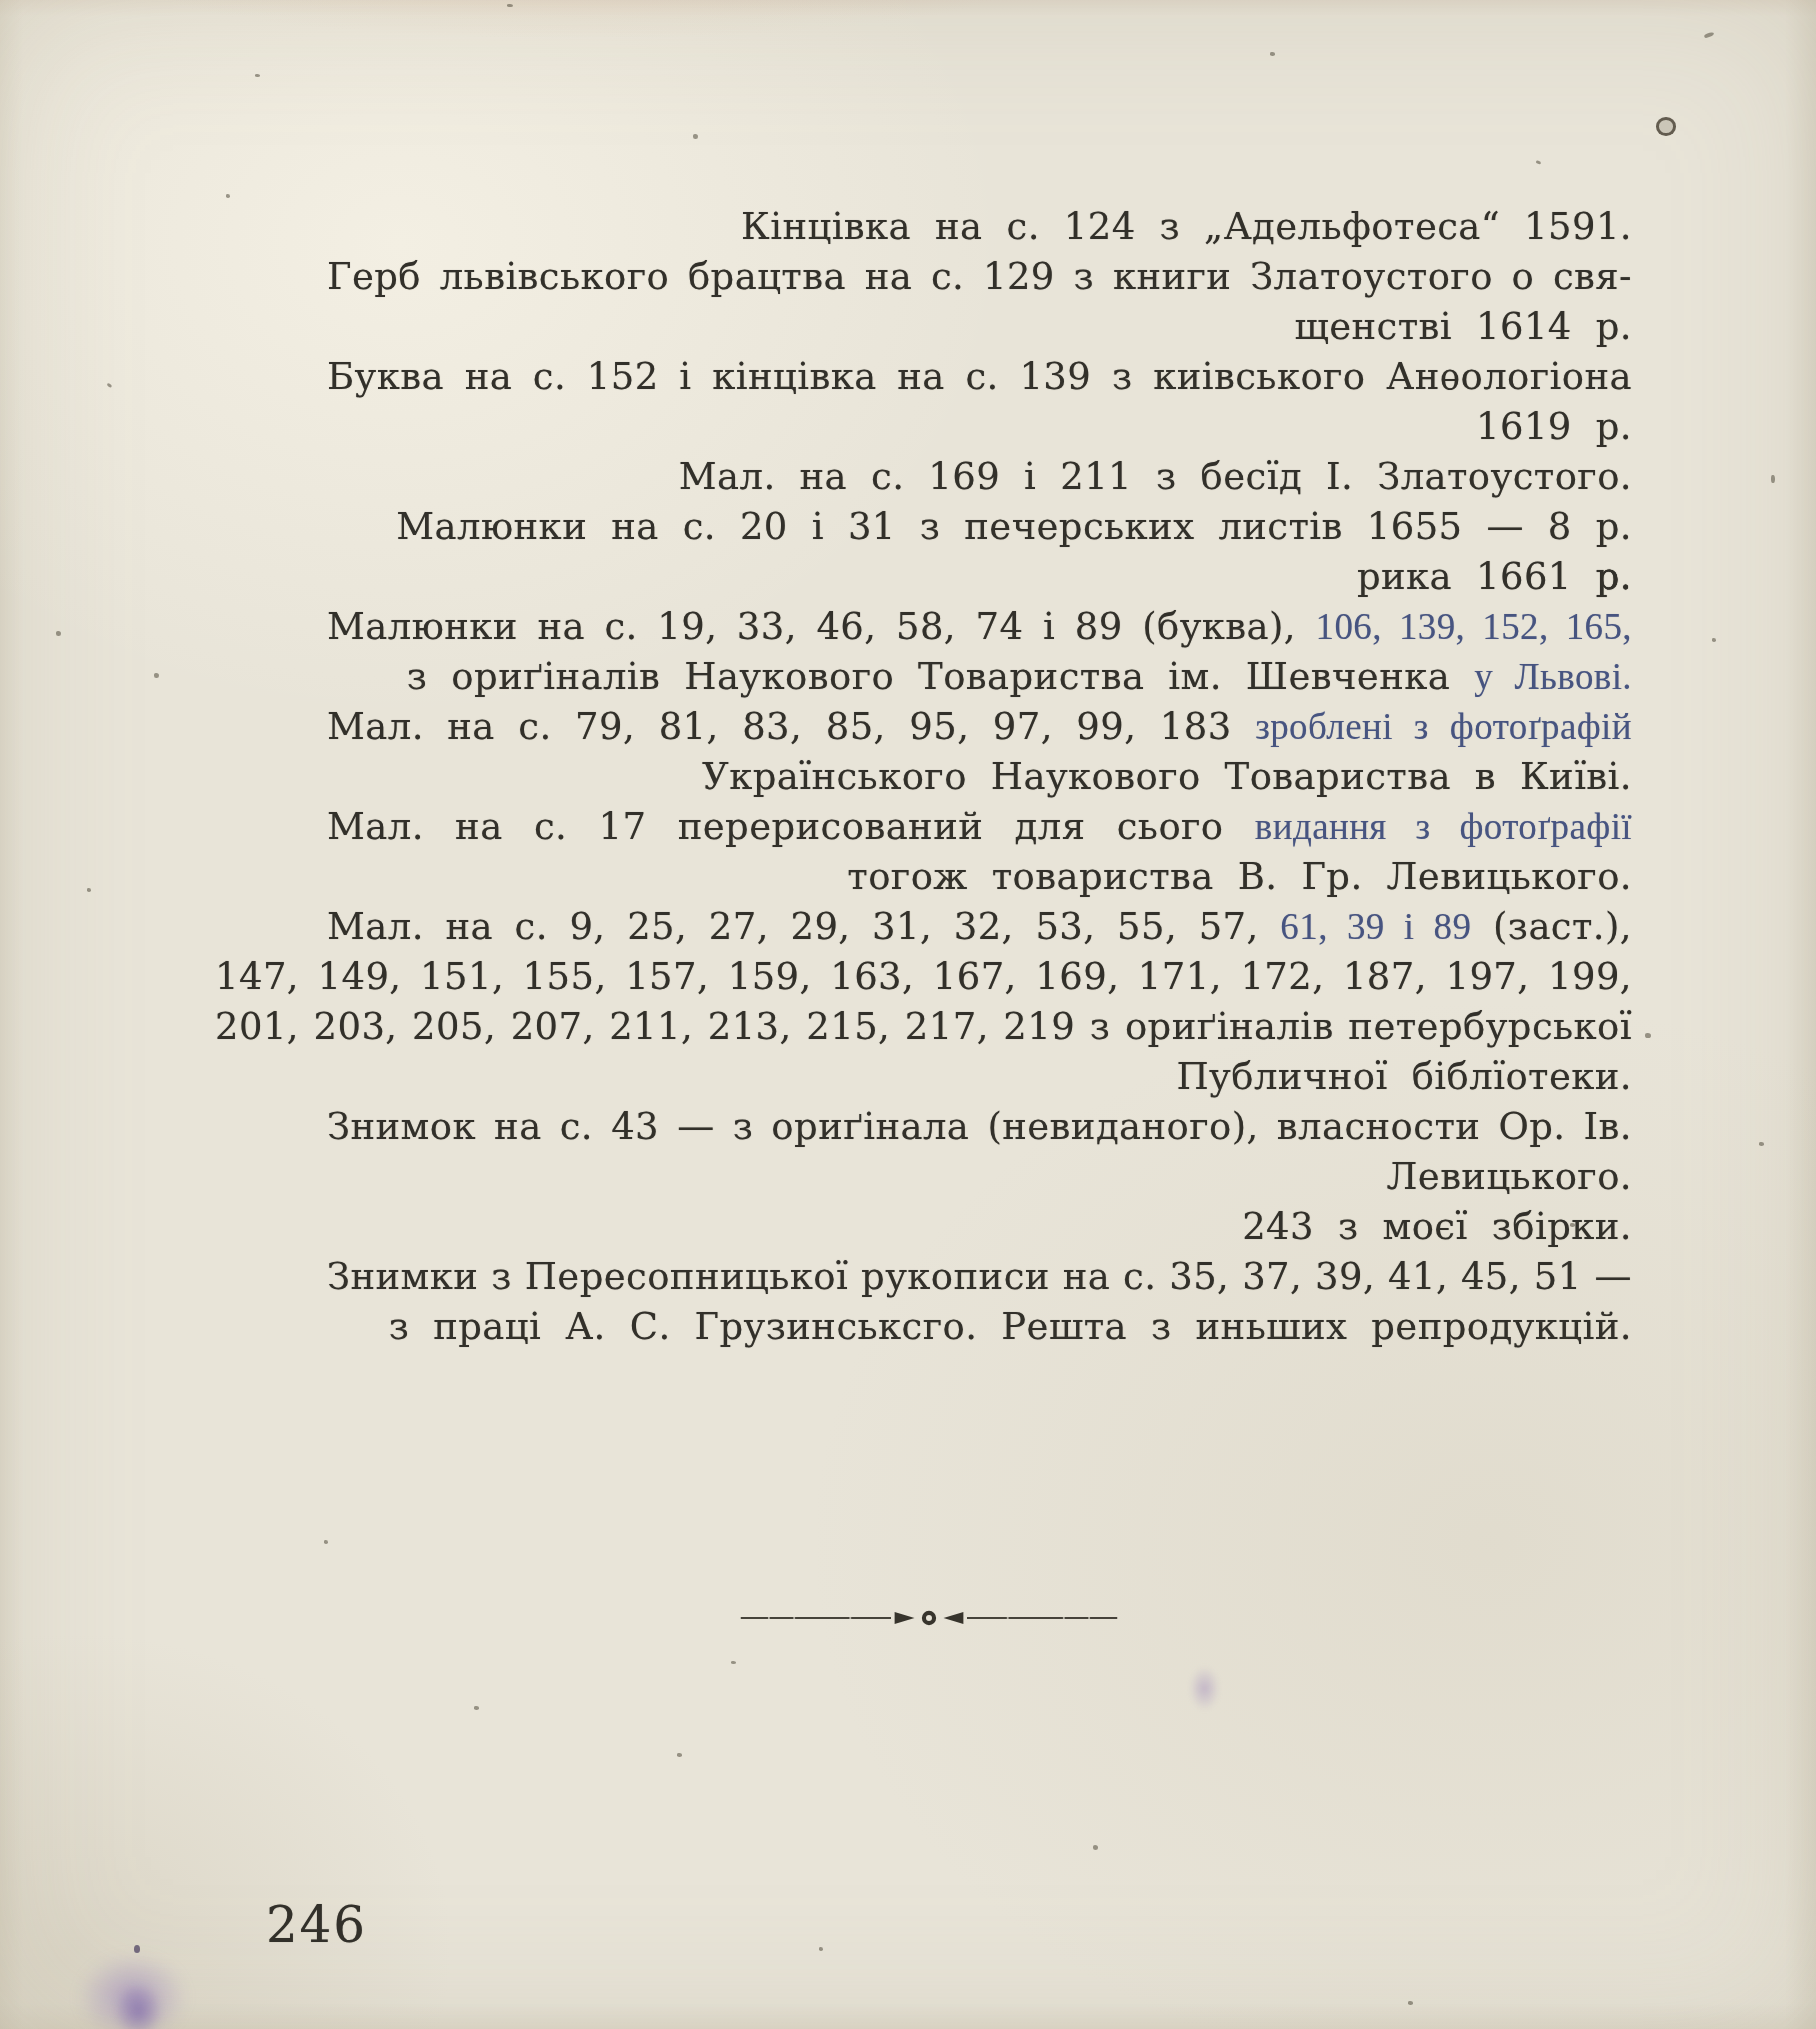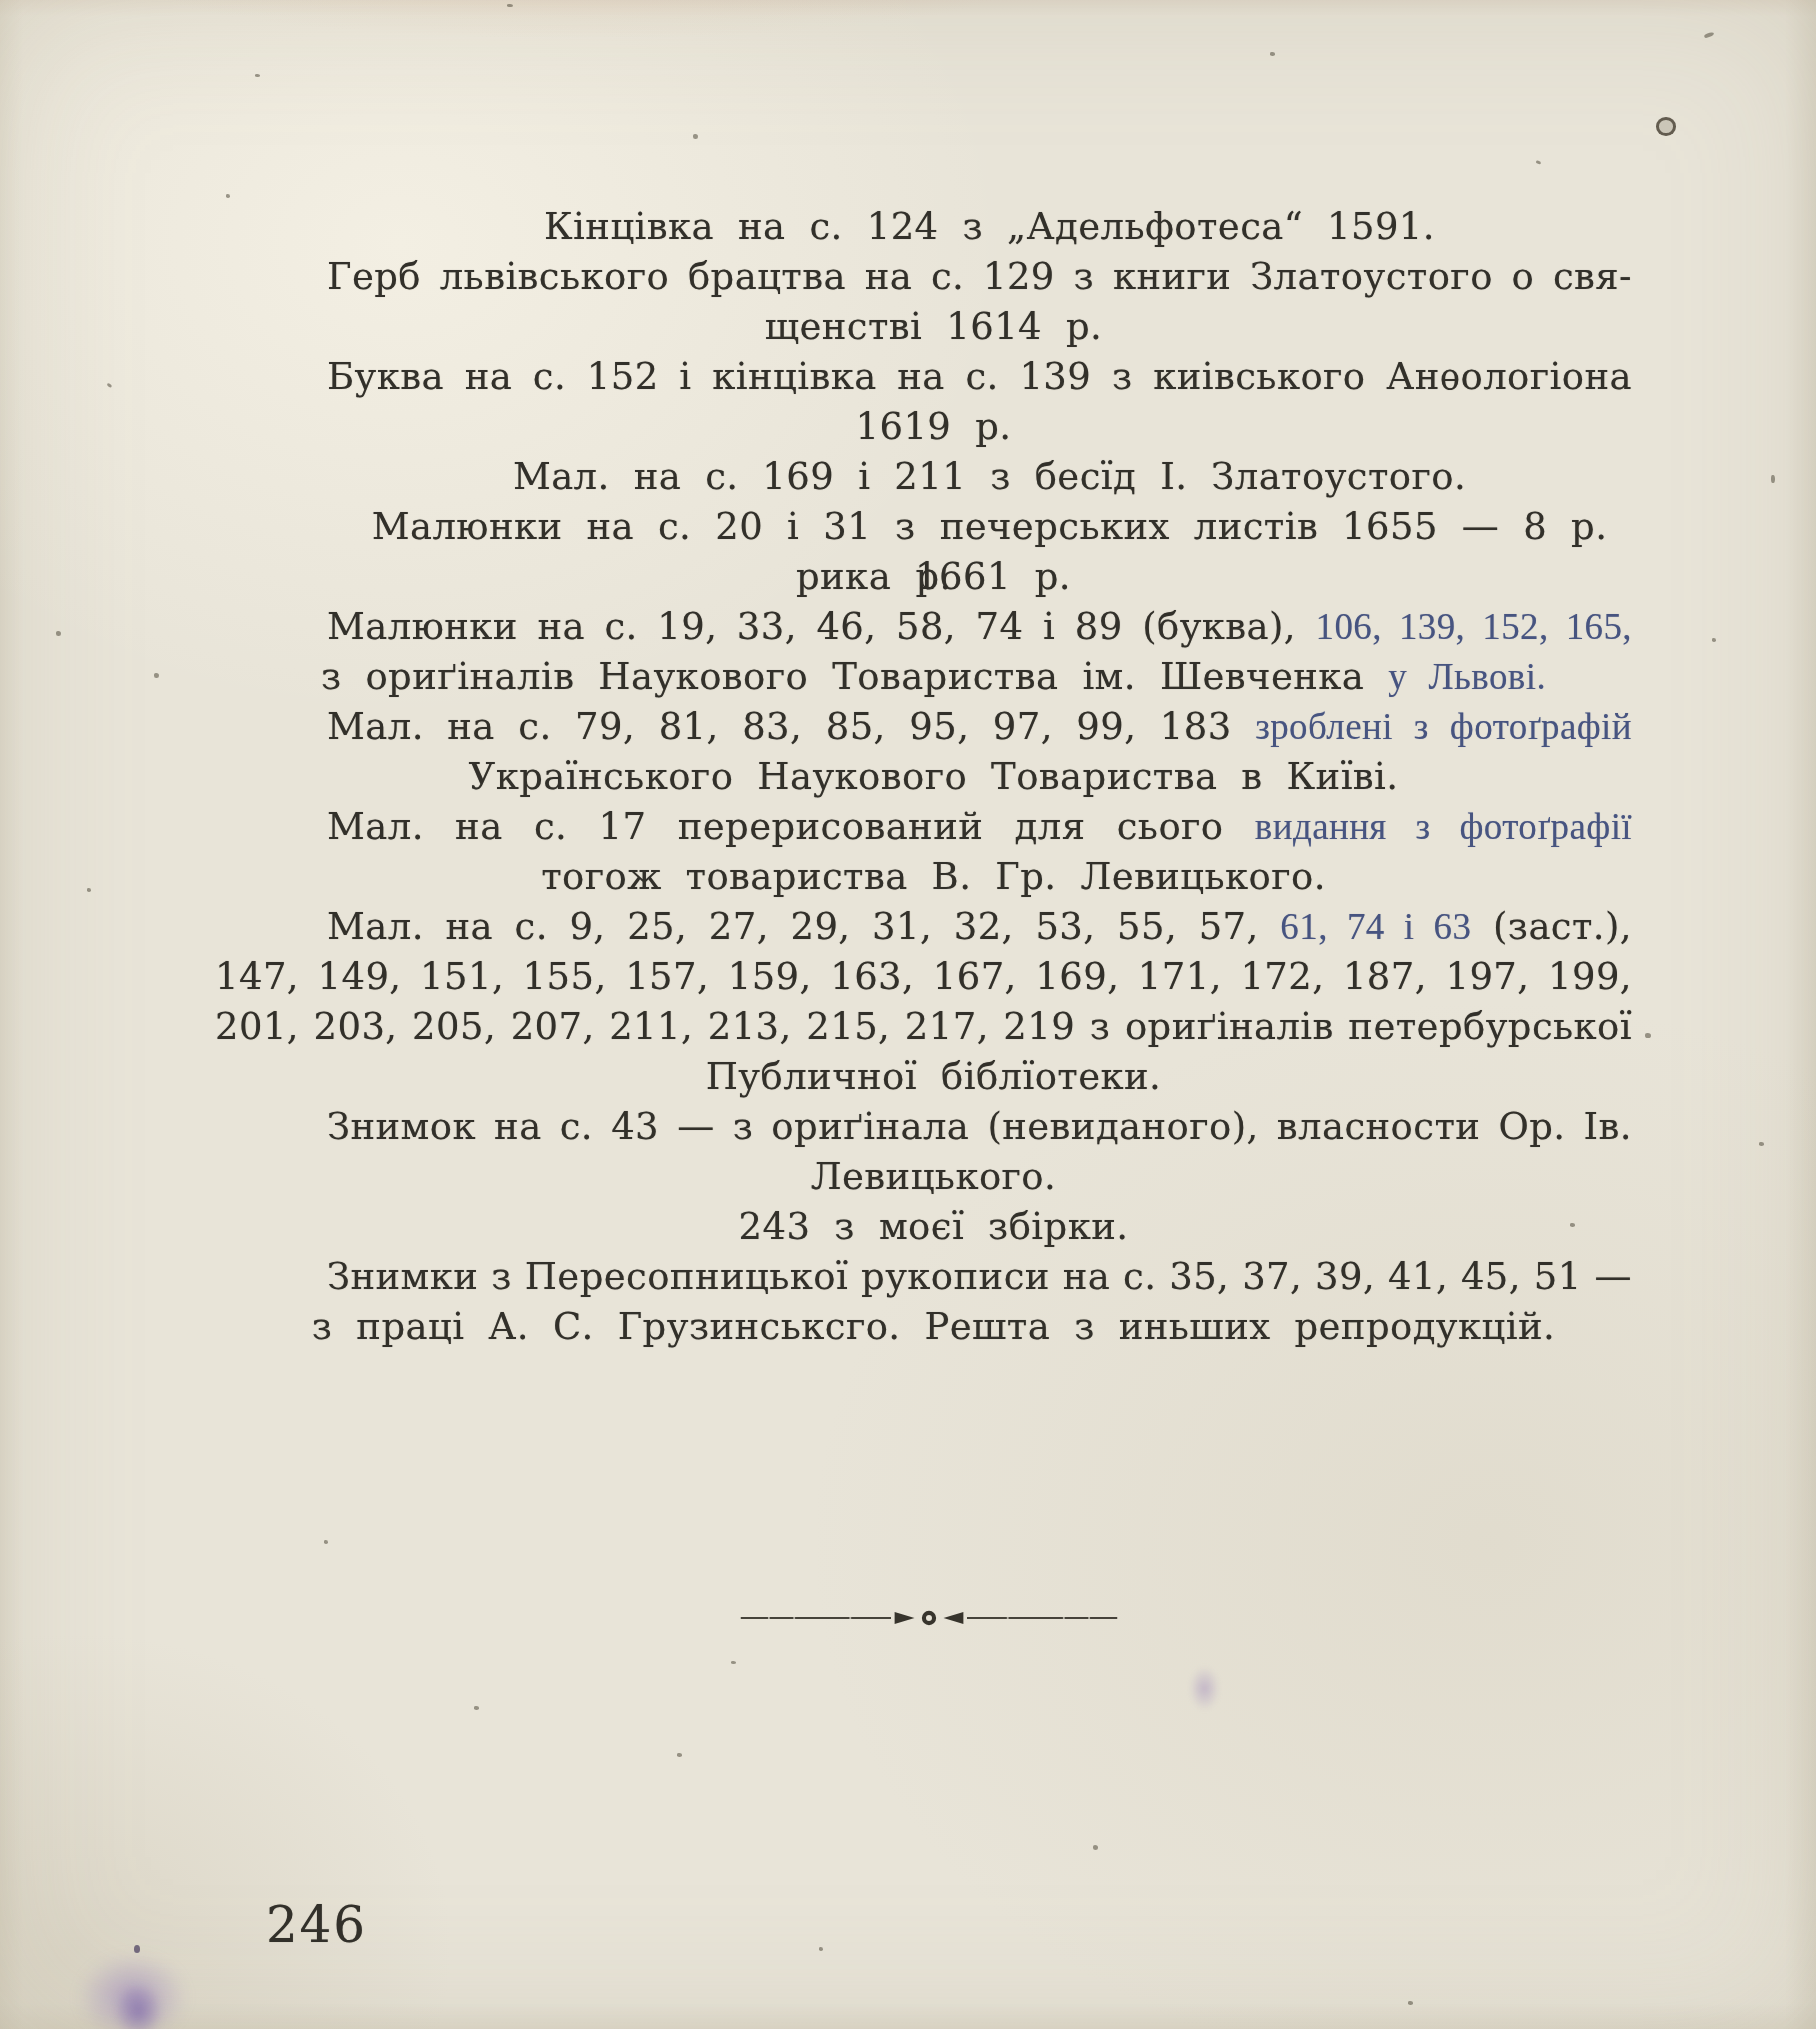--- a/index.html
+++ b/index.html
@@ -23,21 +23,21 @@
   }
   .text-block{
     position:absolute;left:215px;top:202px;width:1417px;
     color:var(--ink,#32302a);
     font-size:37px;line-height:50px;
     letter-spacing:0.4px;
   }
   .line{height:50px;white-space:normal;text-shadow:0 0 0.9px rgba(52,48,40,.45);}
   .line.indent{text-indent:112px;}
   .line.jfull{text-align:justify;text-align-last:justify;}
-  .line.jleft{text-align:center;word-spacing:11.8px;margin-left:20px;}
+  .line.jleft{text-align:right;word-spacing:11.8px;margin-left:20px;}
   .line .blue{color:var(--blue-ink,#475480);text-shadow:0 0 0.9px rgba(71,84,128,.4);font-family:Liberation Serif, serif;}
   .page-number{
     position:absolute;left:266px;top:1896px;
     color:var(--ink,#32302a);font-size:50px;letter-spacing:1.8px;
     text-shadow:0 0 0.9px rgba(52,48,40,.4);
   }
   .divider{position:absolute;left:739px;top:1608px;width:380px;height:20px;}
   .divider svg{display:block;}
   
   .artifact{position:absolute;pointer-events:none;}
@@ -81,21 +81,21 @@
       <div class="line jleft"><span>1619 р.</span></div>
       <div class="line indent jleft"><span>Мал. на с. 169 і 211 з бесїд І. Златоустого.</span></div>
       <div class="line indent jleft"><span>Малюнки на с. 20 і 31 з печерських листів 1655 — 8 р. р.</span></div>
       <div class="line jleft"><span>рика 1661 р.</span></div>
       <div class="line indent jfull"><span>Малюнки на с. 19, 33, 46, 58, 74 і 89 (буква), </span><span class="blue">106, 139, 152, 165,</span></div>
       <div class="line jleft"><span>з ориґіналів Наукового Товариства ім. Шевченка </span><span class="blue">у Львові.</span></div>
       <div class="line indent jfull"><span>Мал. на с. 79, 81, 83, 85, 95, 97, 99, 183 </span><span class="blue">зроблені з фотоґрафій</span></div>
       <div class="line jleft"><span>Українського Наукового Товариства в Київі.</span></div>
       <div class="line indent jfull"><span>Мал. на с. 17 перерисований для сього </span><span class="blue">видання з фотоґрафії</span></div>
       <div class="line jleft"><span>тогож товариства В. Гр. Левицького.</span></div>
-      <div class="line indent jfull"><span>Мал. на с. 9, 25, 27, 29, 31, 32, 53, 55, 57, </span><span class="blue">61, 74 і 63</span><span> (заст.),</span></div>
+      <div class="line indent jfull"><span>Мал. на с. 9, 25, 27, 29, 31, 32, 53, 55, 57, </span><span class="blue">61, 39 і 89</span><span> (заст.),</span></div>
       <div class="line jfull"><span>147, 149, 151, 155, 157, 159, 163, 167, 169, 171, 172, 187, 197, 199,</span></div>
       <div class="line jfull"><span>201, 203, 205, 207, 211, 213, 215, 217, 219 з ориґіналів петербурської</span></div>
       <div class="line jleft"><span>Публичної біблїотеки.</span></div>
       <div class="line indent jfull"><span>Знимок на с. 43 — з ориґінала (невиданого), власности Ор. Ів.</span></div>
       <div class="line jleft"><span>Левицького.</span></div>
       <div class="line jleft"><span>243 з моєї збірки.</span></div>
       <div class="line indent jfull"><span>Знимки з Пересопницької рукописи на с. 35, 37, 39, 41, 45, 51 —</span></div>
       <div class="line jleft"><span>з праці А. С. Грузинськсго. Решта з иньших репродукцій.</span></div>
     </div>
 

